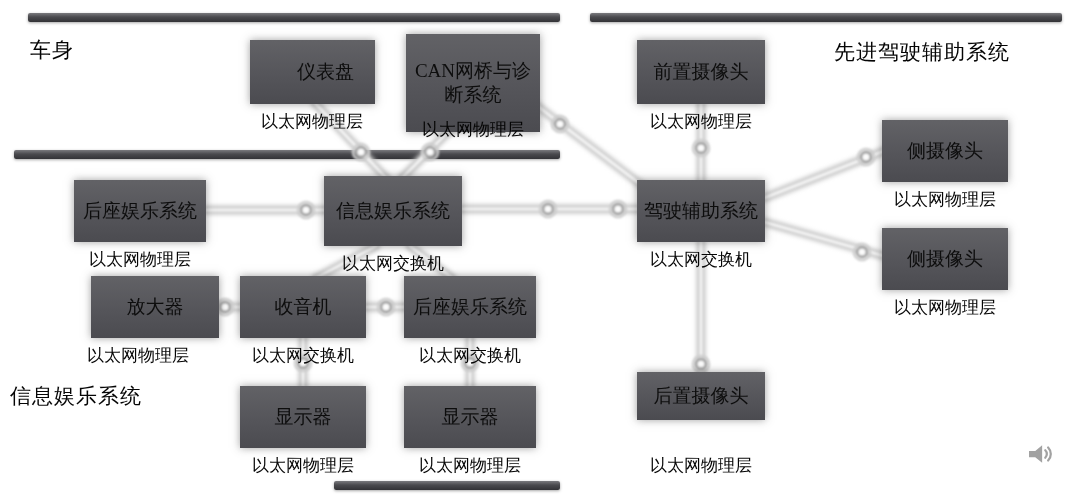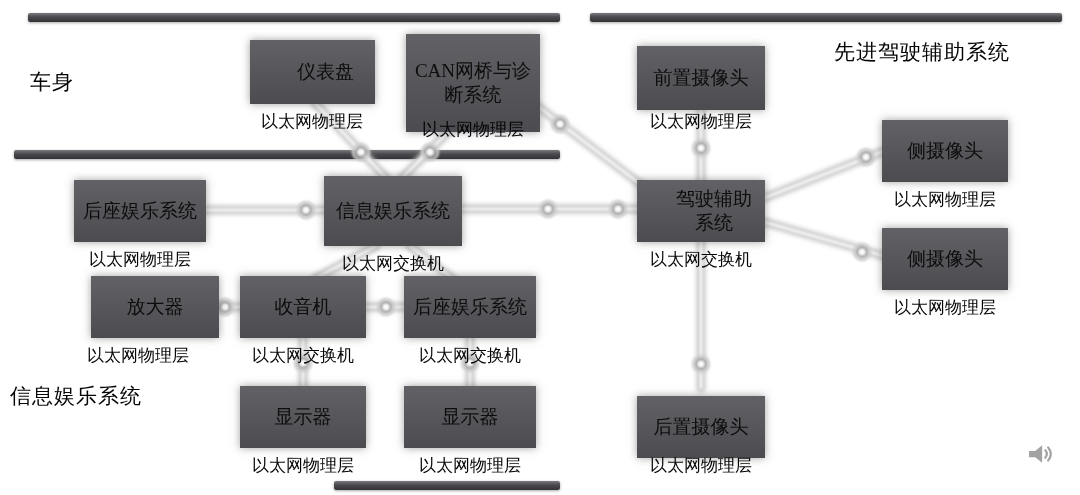--- a/index.html
+++ b/index.html
@@ -146,21 +146,21 @@
         <circle cx="866" cy="157" r="8" fill="none" stroke="#cdcdcd" stroke-width="2.5"></circle>
         <circle cx="866" cy="157" r="4.8" fill="#fbfbfb" stroke="#9a9a9a" stroke-width="2.4"></circle>
       </g>
     <g>
         <circle cx="862" cy="252" r="8" fill="none" stroke="#cdcdcd" stroke-width="2.5"></circle>
         <circle cx="862" cy="252" r="4.8" fill="#fbfbfb" stroke="#9a9a9a" stroke-width="2.4"></circle>
       </g>
   </g>
 </svg>
 
-<div class="section-label" style="left:30px;  top:36px;margin-top:32px;">车身</div>
+<div class="section-label" style="left:30px;  top:36px;">车身</div>
 <div class="section-label" style="left:834px; top:38px;">先进驾驶辅助系统</div>
 <div class="section-label" style="left:10px;  top:382px;">信息娱乐系统</div>
 
 <div class="box" style="left:250px;top:40px;width:125px;height:64px;padding-left:32px;">
     <span>仪表盘</span>
   </div>
 <div class="layer-label" style="left:237px;top:110px;">以太网物理层</div>
 
 <div class="box" style="left:406px;top:34px;width:134px;height:98px;">
     <span>CAN网桥与诊断系统</span>
@@ -195,41 +195,41 @@
 <div class="box" style="left:240px;top:386px;width:126px;height:62px;">
     <span>显示器</span>
   </div>
 <div class="layer-label" style="left:228px;top:454px;">以太网物理层</div>
 
 <div class="box" style="left:404px;top:386px;width:132px;height:62px;">
     <span>显示器</span>
   </div>
 <div class="layer-label" style="left:395px;top:454px;">以太网物理层</div>
 
-<div class="box" style="left:637px;top:40px;width:128px;height:64px;margin-top:6px;">
+<div class="box" style="left:637px;top:40px;width:128px;height:64px;">
     <span>前置摄像头</span>
   </div>
 <div class="layer-label" style="left:626px;top:110px;">以太网物理层</div>
 
-<div class="box" style="left:637px;top:180px;width:128px;height:62px;padding-left:32px;">
+<div class="box" style="left:637px;top:180px;width:128px;height:62px;">
     <span>驾驶辅助系统</span>
   </div>
 <div class="layer-label" style="left:626px;top:248px;">以太网交换机</div>
 
 <div class="box" style="left:882px;top:120px;width:126px;height:62px;">
     <span>侧摄像头</span>
   </div>
 <div class="layer-label" style="left:870px;top:188px;">以太网物理层</div>
 
 <div class="box" style="left:882px;top:228px;width:126px;height:62px;">
     <span>侧摄像头</span>
   </div>
 <div class="layer-label" style="left:870px;top:296px;">以太网物理层</div>
 
-<div class="box" style="left:637px;top:396px;width:128px;height:62px;">
+<div class="box" style="left:637px;top:372px;width:128px;height:48px;">
     <span>后置摄像头</span>
   </div>
 <div class="layer-label" style="left:626px;top:454px;">以太网物理层</div>
 
 <div class="watermark">
   <span style="display:inline-flex;">
     <svg width="30" height="30" viewBox="0 0 24 24">
       <path d="M4 9.5 L9 9.5 L14.5 5 L14.5 19 L9 14.5 L4 14.5 Z" fill="#a2a2a2"></path>
       <path d="M17 9 A4.2 4.2 0 0 1 17 15" stroke="#a2a2a2" fill="none" stroke-width="1.8" stroke-linecap="round"></path>
       <path d="M19.3 6.8 A7.4 7.4 0 0 1 19.3 17.2" stroke="#a2a2a2" fill="none" stroke-width="1.8" stroke-linecap="round"></path>

